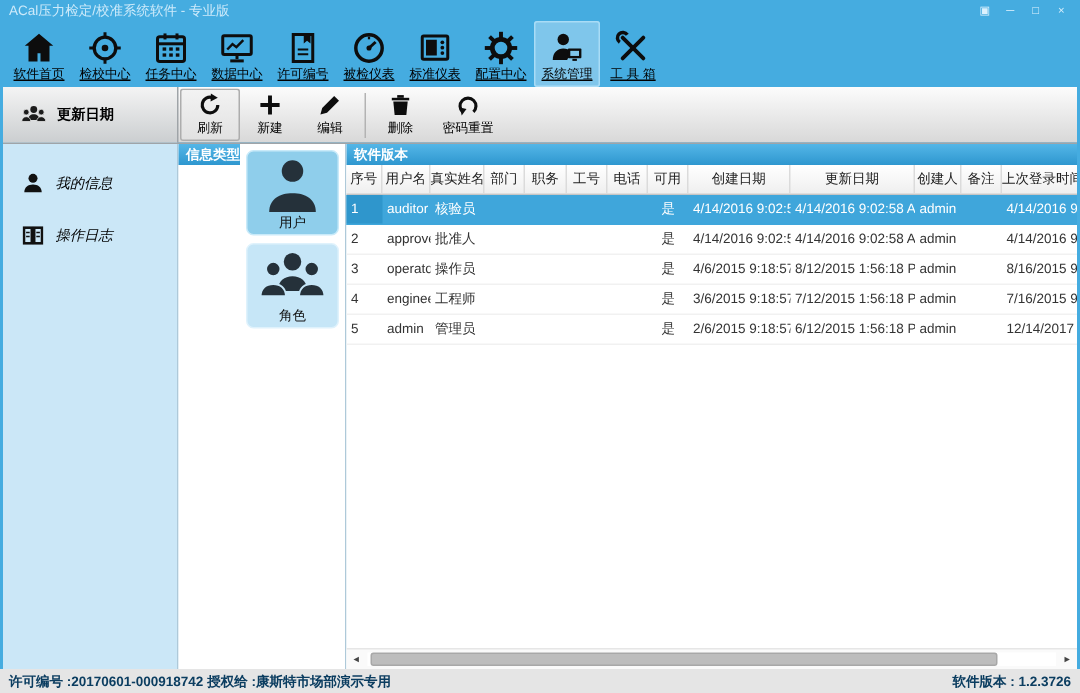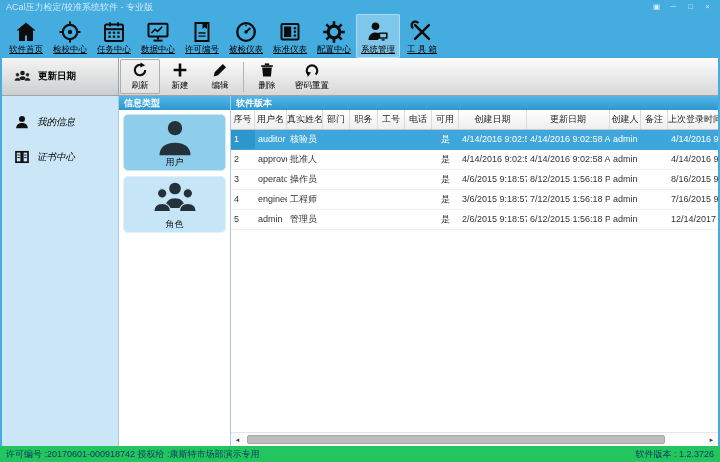--- a/index.html
+++ b/index.html
@@ -22,21 +22,21 @@
   .actions{display:flex;align-items:center;padding-left:1px;}
   .act-btn{width:40px;height:35px;display:flex;flex-direction:column;align-items:center;justify-content:center;gap:2px;border-radius:2px;font-size:8.5px;color:#000;}
   .act-btn.wide{width:50px;}
   .act-btn.sel{background:linear-gradient(#F3F3F3,#E1E1E1);box-shadow:inset 0 0 0 1px #ADADAD;}
   .aicon{height:16px;display:flex;align-items:center;justify-content:center;}
   .divider{width:1px;height:30px;background:#B3B3B3;margin:0 3px;}
   
   .content{flex:1;min-height:0;display:flex;background:#fff;}
   .sidebar{width:117px;box-sizing:border-box;background:#CBE7F7;border-right:1px solid #AEC9D9;padding-top:14px;}
   .side-item{height:24px;display:flex;align-items:center;gap:8px;padding-left:13px;font-size:9.5px;color:#000;margin-bottom:11px;font-style:italic;}
-  .midpanel{width:112px;box-sizing:border-box;border-right:1px solid #AEC9D9;display:flex;flex-direction:column;background:#fff;}
+  .midpanel{width:112px;box-sizing:border-box;border-right:1px solid #AEC9D9;display:flex;flex-direction:row;background:#fff;}
   .panel-head{height:14px;flex:0 0 14px;background:linear-gradient(#54B6E7,#2E97CF);color:#fff;font-size:9px;font-weight:700;line-height:14px;padding-left:5px;white-space:nowrap;}
   .midbody{flex:1;padding:4px;}
   .info-btn{height:57px;border-radius:5px;margin-bottom:5px;display:flex;flex-direction:column;align-items:center;box-sizing:border-box;padding-bottom:2px;}
   .info-btn .bigicon{flex:1;display:flex;align-items:center;justify-content:center;padding-top:3px;}
   .info-btn .blabel{font-size:9px;color:#101010;line-height:11px;}
   .info-btn.sel{background:#8FCEEB;border:1px solid #C9EAF9;}
   .info-btn.usel{background:#C6E6F7;border:1px solid #DFF2FC;}
   .mainpanel{flex:1;min-width:0;display:flex;flex-direction:column;position:relative;background:#fff;}
   
   .grid{--cols:24px 32px 36px 27px 28px 27px 27px 27px 68px 83px 31px 27px minmax(0,1fr);font-size:9px;}
@@ -47,21 +47,21 @@
   .td{line-height:19px;padding:0 3px;overflow:hidden;white-space:nowrap;box-sizing:border-box;}
   .td.c7{text-align:center;padding:0;}
   .tr.sel{background:#3FA6DB;color:#fff;border-bottom-color:#3FA6DB;}
   .tr.sel .c0{background:#2F96CC;}
   
   .hscroll{position:absolute;left:0;right:0;bottom:0;height:13px;background:#FAFAFA;border-top:1px solid #E6E6E6;display:flex;align-items:center;}
   .sb-btn{width:13px;height:13px;display:flex;align-items:center;justify-content:center;font-size:6px;color:#444;}
   .sb-track{flex:1;height:9px;margin:0 1px;background:#fff;position:relative;}
   .sb-thumb{position:absolute;left:2px;top:0;height:9px;width:91%;background:#BDBDBD;border:1px solid #A8A8A8;border-radius:2px;box-sizing:border-box;}
   
-  .statusbar{height:16px;margin:0 -2px;background:#22c55e;display:flex;align-items:center;justify-content:space-between;padding:0 6px;font-size:9px;font-weight:400;color:#0B3D60;white-space:nowrap;}
+  .statusbar{height:16px;margin:0 -2px;background:#e5e5e5;display:flex;align-items:center;justify-content:space-between;padding:0 6px;font-size:9px;font-weight:700;color:#0B3D60;white-space:nowrap;}
   svg{display:block;}
 </style>
 </head>
 <body>
 
 <div class="window">
 
   <div class="titlebar">
     <span class="title">ACal压力检定/校准系统软件 - 专业版</span>
     <div class="controls">
@@ -276,21 +276,21 @@
         <span>我的信息</span>
       </div>
       <div class="side-item">
         <span>
           <svg width="14" height="14" viewBox="0 0 14 14">
               <rect x="1" y="1.8" width="5.2" height="10.4" fill="none" stroke="#111" stroke-width="1.7"></rect>
               <rect x="7.8" y="1.8" width="5.2" height="10.4" fill="none" stroke="#111" stroke-width="1.7"></rect>
               <path d="M2.4 5h2.4M2.4 7.6h2.4M9.2 5h2.4M9.2 7.6h2.4" stroke="#111" stroke-width="1"></path>
             </svg>
         </span>
-        <span>证书中心</span>
+        <span>操作日志</span>
       </div>
     </div>
 
     <div class="midpanel">
       <div class="panel-head">信息类型</div>
       <div class="midbody">
         <div class="info-btn sel">
           <span class="bigicon">
             <svg width="42" height="38" viewBox="0 0 48 44">
                 <circle cx="24" cy="10.5" r="8.3" fill="#25313A"></circle>

